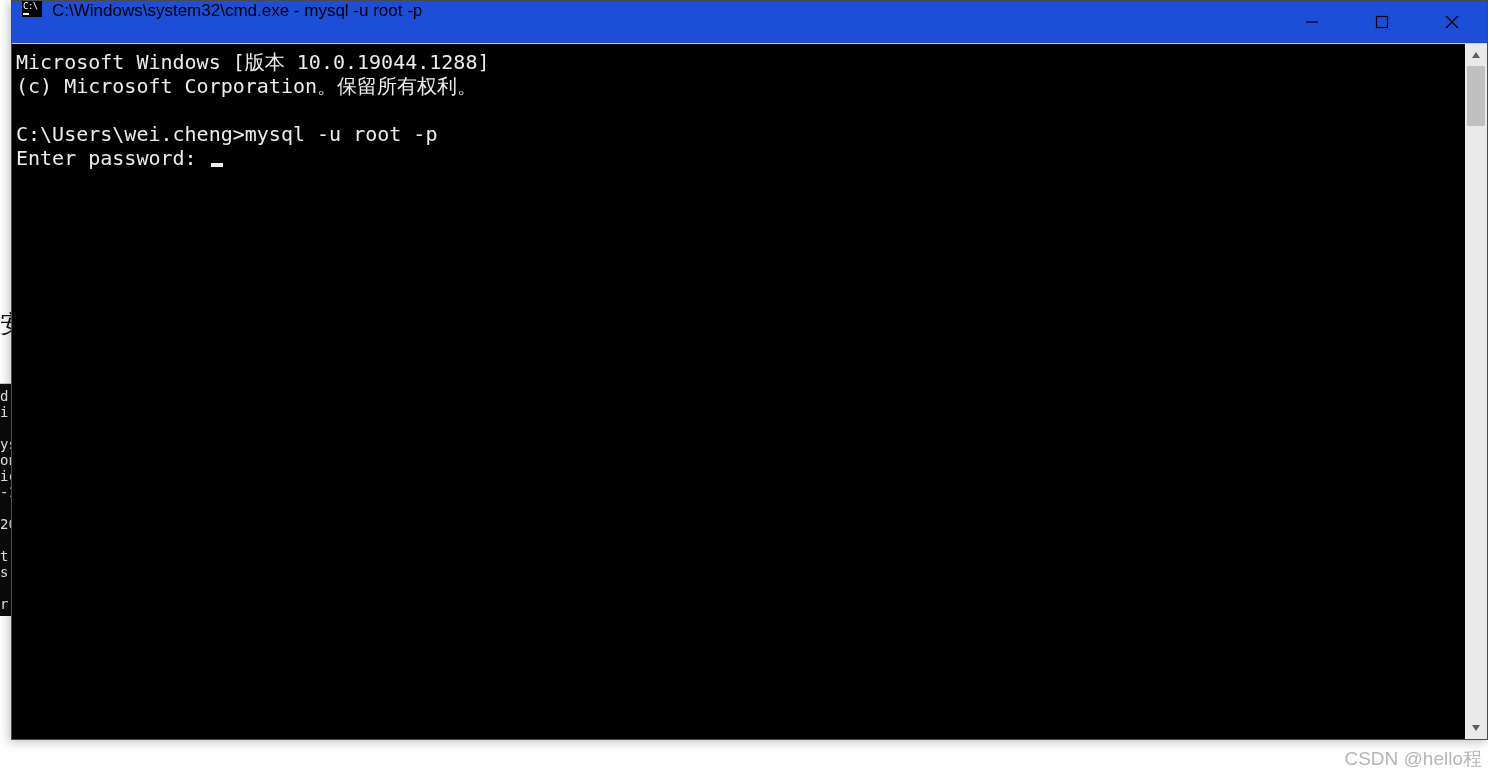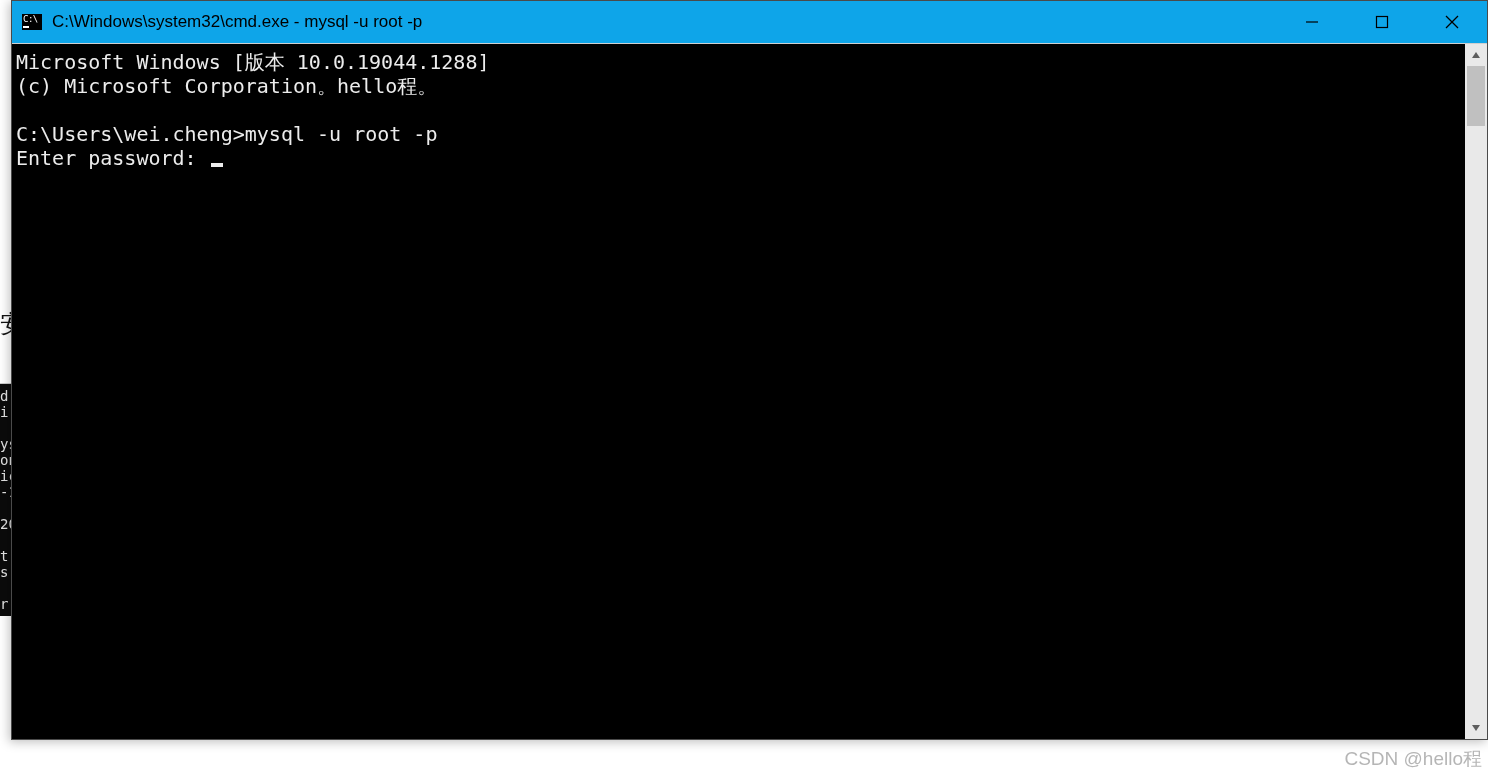--- a/index.html
+++ b/index.html
@@ -46,23 +46,23 @@
     background: #000;
     border: 1px solid #4a4a4a;
     box-shadow: -2px 2px 10px rgba(0,0,0,.25);
     display: flex;
     flex-direction: column;
     box-sizing: border-box;
   }
 
   .titlebar {
     height: 42px;
-    background: #0ea5e9;
-    display: flex;
-    align-items: center;
+    background: #1d4ed8;
+    display: flex;
+    align-items: flex-start;
     border-bottom: 1px solid #d0d0d0;
     flex-shrink: 0;
   }
 
   .titlebar .app-icon {
     width: 20px;
     height: 16px;
     margin-left: 10px;
     margin-right: 10px;
     background: #000;
@@ -219,21 +219,21 @@
         <svg viewBox="0 0 14 14">
             <line class="stroke" x1="1" y1="1" x2="13" y2="13"></line>
             <line class="stroke" x1="13" y1="1" x2="1" y2="13"></line>
           </svg>
       </button>
     </div>
   </div>
 
   <div class="client">
     <div class="terminal"><span>Microsoft Windows [版本 10.0.19044.1288]</span>
-<span>(c) Microsoft Corporation。hello程。</span>
+<span>(c) Microsoft Corporation。保留所有权利。</span>
 <span></span>
 <span>C:\Users\wei.cheng&gt;mysql -u root -p</span>
 <span>Enter password:</span> <span class="cursor"></span></div>
 
     <div class="vscroll">
       <div class="arrow">
         <svg viewBox="0 0 10 10">
             <polygon class="tri" points="5,2 9,8 1,8"></polygon>
           </svg>
       </div>

